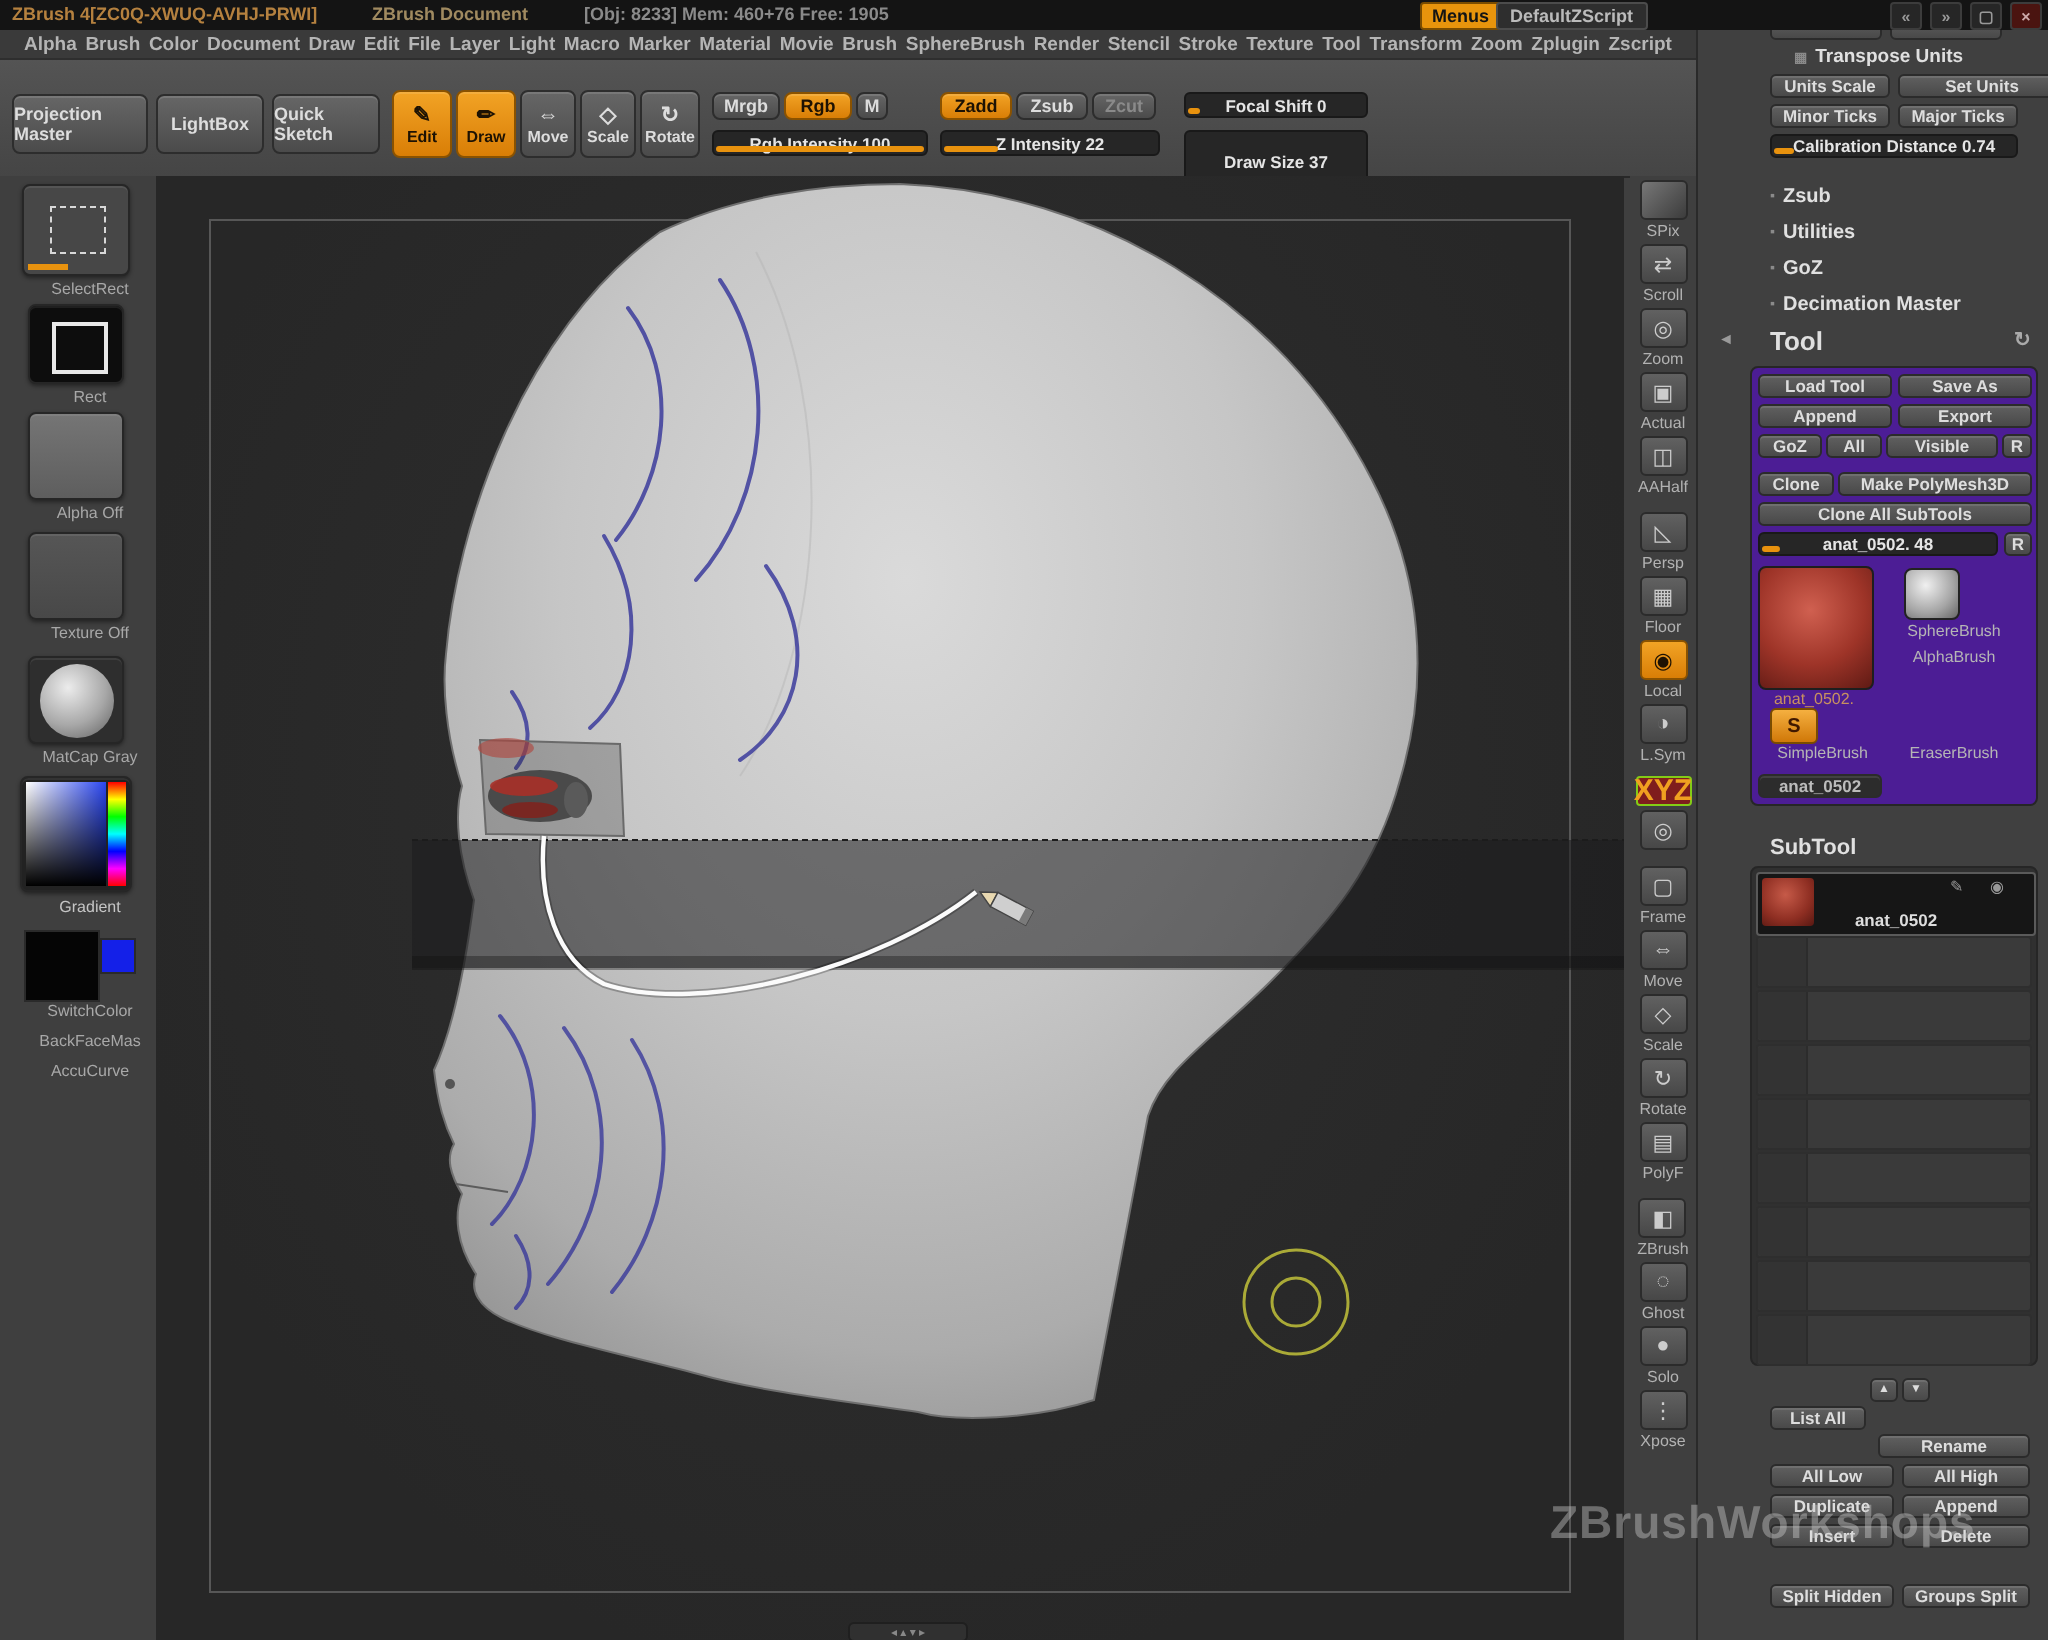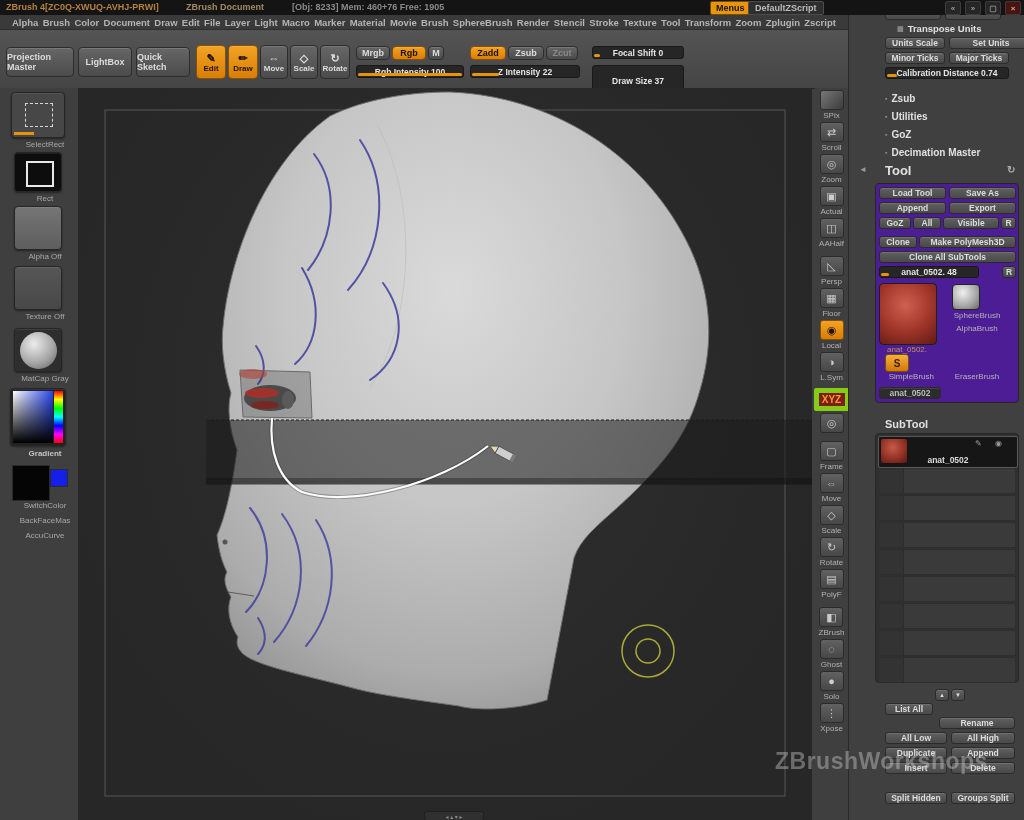--- a/index.html
+++ b/index.html
@@ -53,22 +53,22 @@
   .canvscroll{position:absolute;left:424px;top:811px;width:58px;height:8px;background:#303030;border:1px solid #1f1f1f;
              border-radius:3px;color:#888;font-size:6px;display:flex;align-items:center;justify-content:center;z-index:40}
   
   .rightstrip{position:absolute;left:815px;top:88px;width:33px;height:732px;background:#3f3f3f;
               display:flex;flex-direction:column;align-items:center}
   .rtool{display:flex;flex-direction:column;align-items:center;margin-top:2px}
   .ricon{width:24px;height:20px;background:linear-gradient(#616161,#474747);border:1px solid #2b2b2b;border-radius:3px;
          font-size:11px;color:#ccc;display:flex;align-items:center;justify-content:center;box-sizing:border-box}
   .rlabel{font-size:8px;color:#b2b2b2;margin-top:1px}
   .rtool.active .ricon{background:linear-gradient(#f2a325,#d97e06);color:#1d1203;border-color:#8a5200}
-  .xyzbtn{margin-top:6px;width:26px;height:13px;background:#7f1d1d;border:5px solid #84cc16;border-radius:2px;
-          color:#f0a020;font-size:10px;font-weight:bold;display:flex;align-items:center;justify-content:center}
+  .xyzbtn{margin-top:6px;width:26px;height:13px;background:#7f1d1d;border:1px solid #84cc16;border-radius:2px;
+          color:#f0a020;font-size:15px;font-weight:bold;display:flex;align-items:center;justify-content:center}
   .gap8{margin-top:8px}
   
   .rpanel{position:absolute;left:848px;top:15px;width:176px;height:805px;background:#404040;
           border-left:1px solid #2a2a2a;overflow:hidden;box-sizing:border-box}
   .pbtn{position:absolute;height:12px;font-size:8.5px;font-weight:bold;background:linear-gradient(#606060,#494949);
         border:1px solid #2b2b2b;border-radius:3px;color:#ddd;display:flex;align-items:center;justify-content:center;
         box-shadow:inset 0 1px 0 rgba(255,255,255,.1);box-sizing:border-box}
   .pbtn.dark{background:#2c2c2c;color:#bbb}
   .phead{position:absolute;font-size:10px;font-weight:bold;color:#e0e0e0;display:flex;align-items:center;gap:4px}
   .phead .pico{font-size:7px;color:#8a8a8a}
@@ -218,21 +218,21 @@
 
   <div class="thumb" style="left:14px;top:240px;width:48px;height:44px;background:#2e2e2e">
     <div style="position:absolute;left:5px;top:3px;width:37px;height:37px;border-radius:50%;background:radial-gradient(circle at 38% 32%,#ececec,#a8a8a8 55%,#5c5c5c)"></div>
   </div>
   <div class="lbl" style="top:286px">MatCap Gray</div>
 
   <div class="thumb" style="left:10px;top:300px;width:56px;height:58px;background:#222">
     <div style="position:absolute;left:2px;top:2px;width:40px;height:52px;background-image:linear-gradient(to top,#000,rgba(0,0,0,0)),linear-gradient(to right,#fff,rgba(255,255,255,0));background-color:#2a46f0"></div>
     <div style="position:absolute;right:2px;top:2px;width:9px;height:52px;background:linear-gradient(#f00,#ff0,#0f0,#0ff,#00f,#f0f,#f00)"></div>
   </div>
-  <div class="lbl" style="top:361px;font-weight:bold;color:#c5c5c5">Gradient</div>
+  <div class="lbl" style="top:361px;font-weight:normal;color:#c5c5c5">Gradient</div>
 
   <div class="abs" style="left:12px;top:377px;width:54px;height:34px">
     <div style="position:absolute;left:0;top:0;width:36px;height:34px;background:#050505;border:1px solid #2a2a2a"></div>
     <div style="position:absolute;left:38px;top:4px;width:16px;height:16px;background:#1420e8;border:1px solid #2a2a2a"></div>
   </div>
   <div class="lbl" style="top:413px">SwitchColor</div>
   <div class="lbl" style="top:428px">BackFaceMas</div>
   <div class="lbl" style="top:443px">AccuCurve</div>
 </div>
 
@@ -438,21 +438,21 @@
     <div class="pbtn" style="left:73px;top:3px;width:67px">Save As</div>
     <div class="pbtn" style="left:3px;top:18px;width:67px">Append</div>
     <div class="pbtn" style="left:73px;top:18px;width:67px">Export</div>
     <div class="pbtn" style="left:3px;top:33px;width:32px">GoZ</div>
     <div class="pbtn" style="left:37px;top:33px;width:28px">All</div>
     <div class="pbtn" style="left:67px;top:33px;width:56px">Visible</div>
     <div class="pbtn" style="left:125px;top:33px;width:15px">R</div>
     <div class="pbtn" style="left:3px;top:52px;width:38px">Clone</div>
     <div class="pbtn" style="left:43px;top:52px;width:97px">Make PolyMesh3D</div>
     <div class="pbtn" style="left:3px;top:67px;width:137px">Clone All SubTools</div>
-    <div class="slider pslider" style="left:3px;top:82px;width:100px">
+    <div class="slider pslider" style="left:3px;top:82px;width:120px">
       <span>anat_0502. 48</span>
         <i class="fill f8"></i>
     </div>
     <div class="pbtn" style="left:126px;top:82px;width:14px">R</div>
 
     <div style="position:absolute;left:3px;top:99px;width:56px;height:60px;border-radius:4px;border:1px solid #1e1e1e;background:radial-gradient(circle at 45% 35%,#d06050,#9e3428 55%,#5f1a14)"></div>
     <div style="position:absolute;left:0;top:161px;width:62px;text-align:center;font-size:8px;color:#c89060">anat_0502.</div>
 
     <div style="position:absolute;left:76px;top:100px;width:26px;height:24px;border-radius:4px;background:radial-gradient(circle at 38% 32%,#f0f0f0,#a5a5a5 60%,#666);border:1px solid #222"></div>
     <div style="position:absolute;left:60px;top:127px;width:82px;text-align:center;font-size:8px;color:#b5b5b5">SphereBrush</div>

